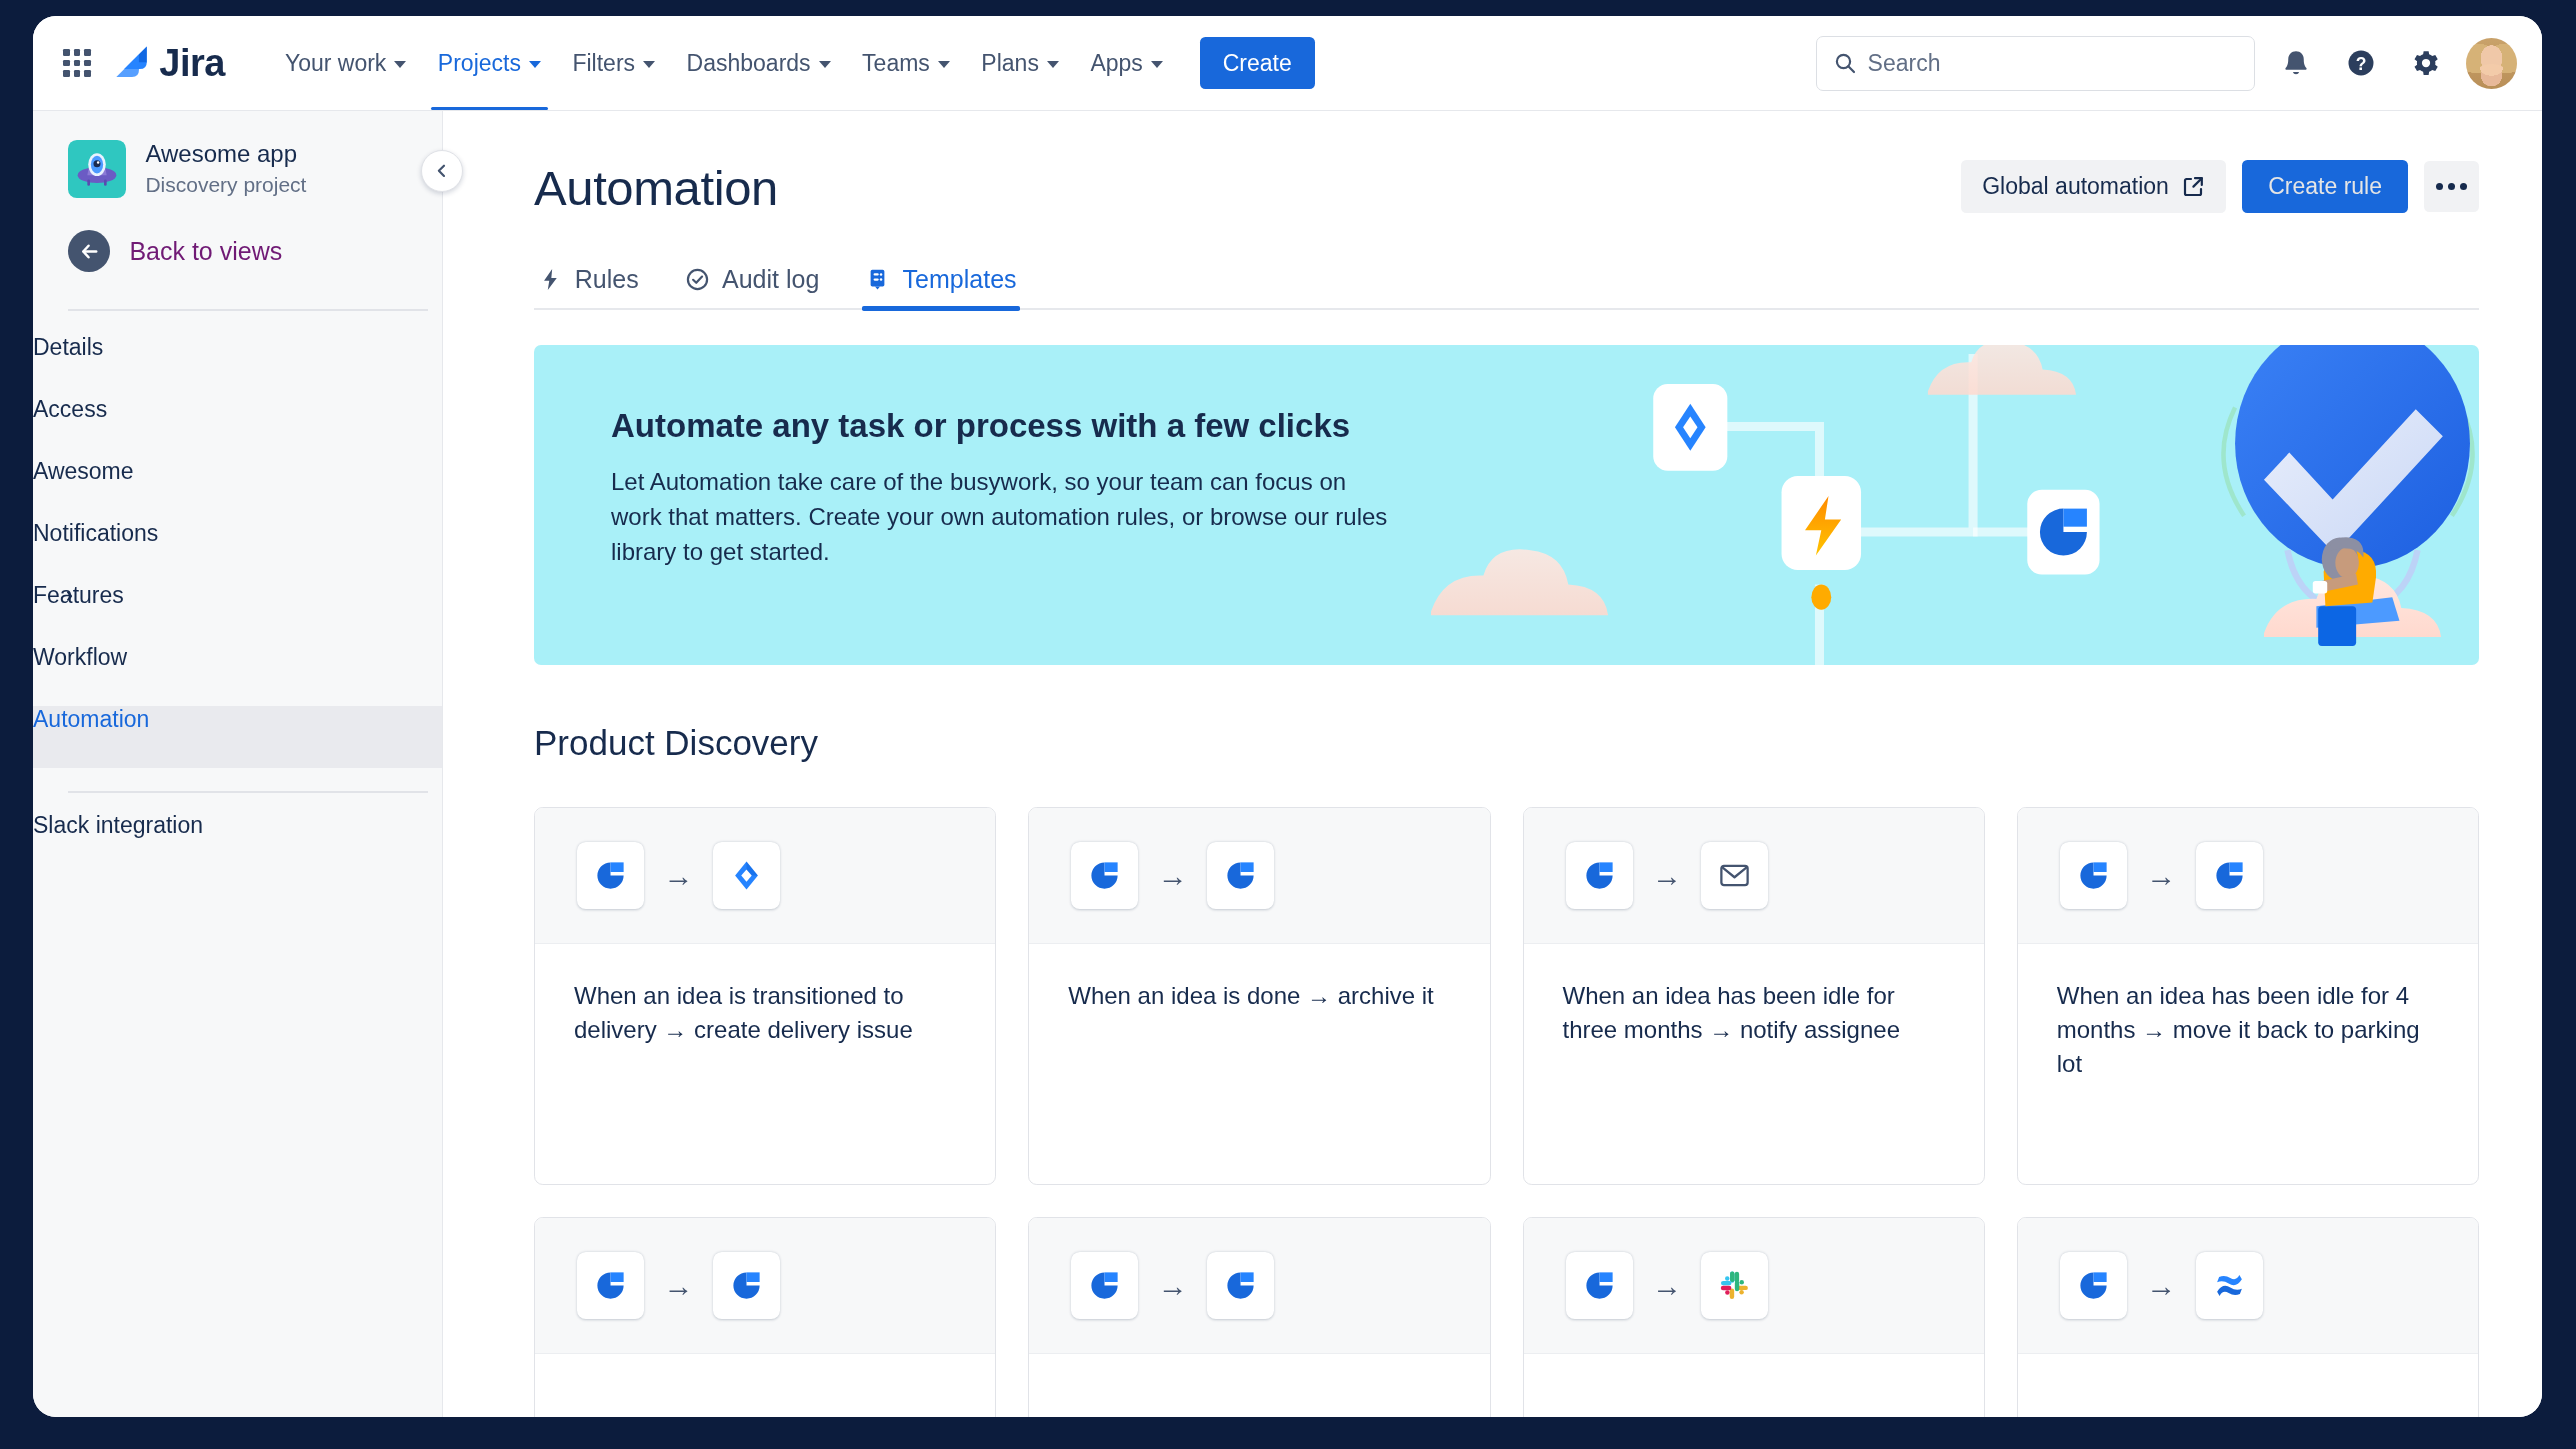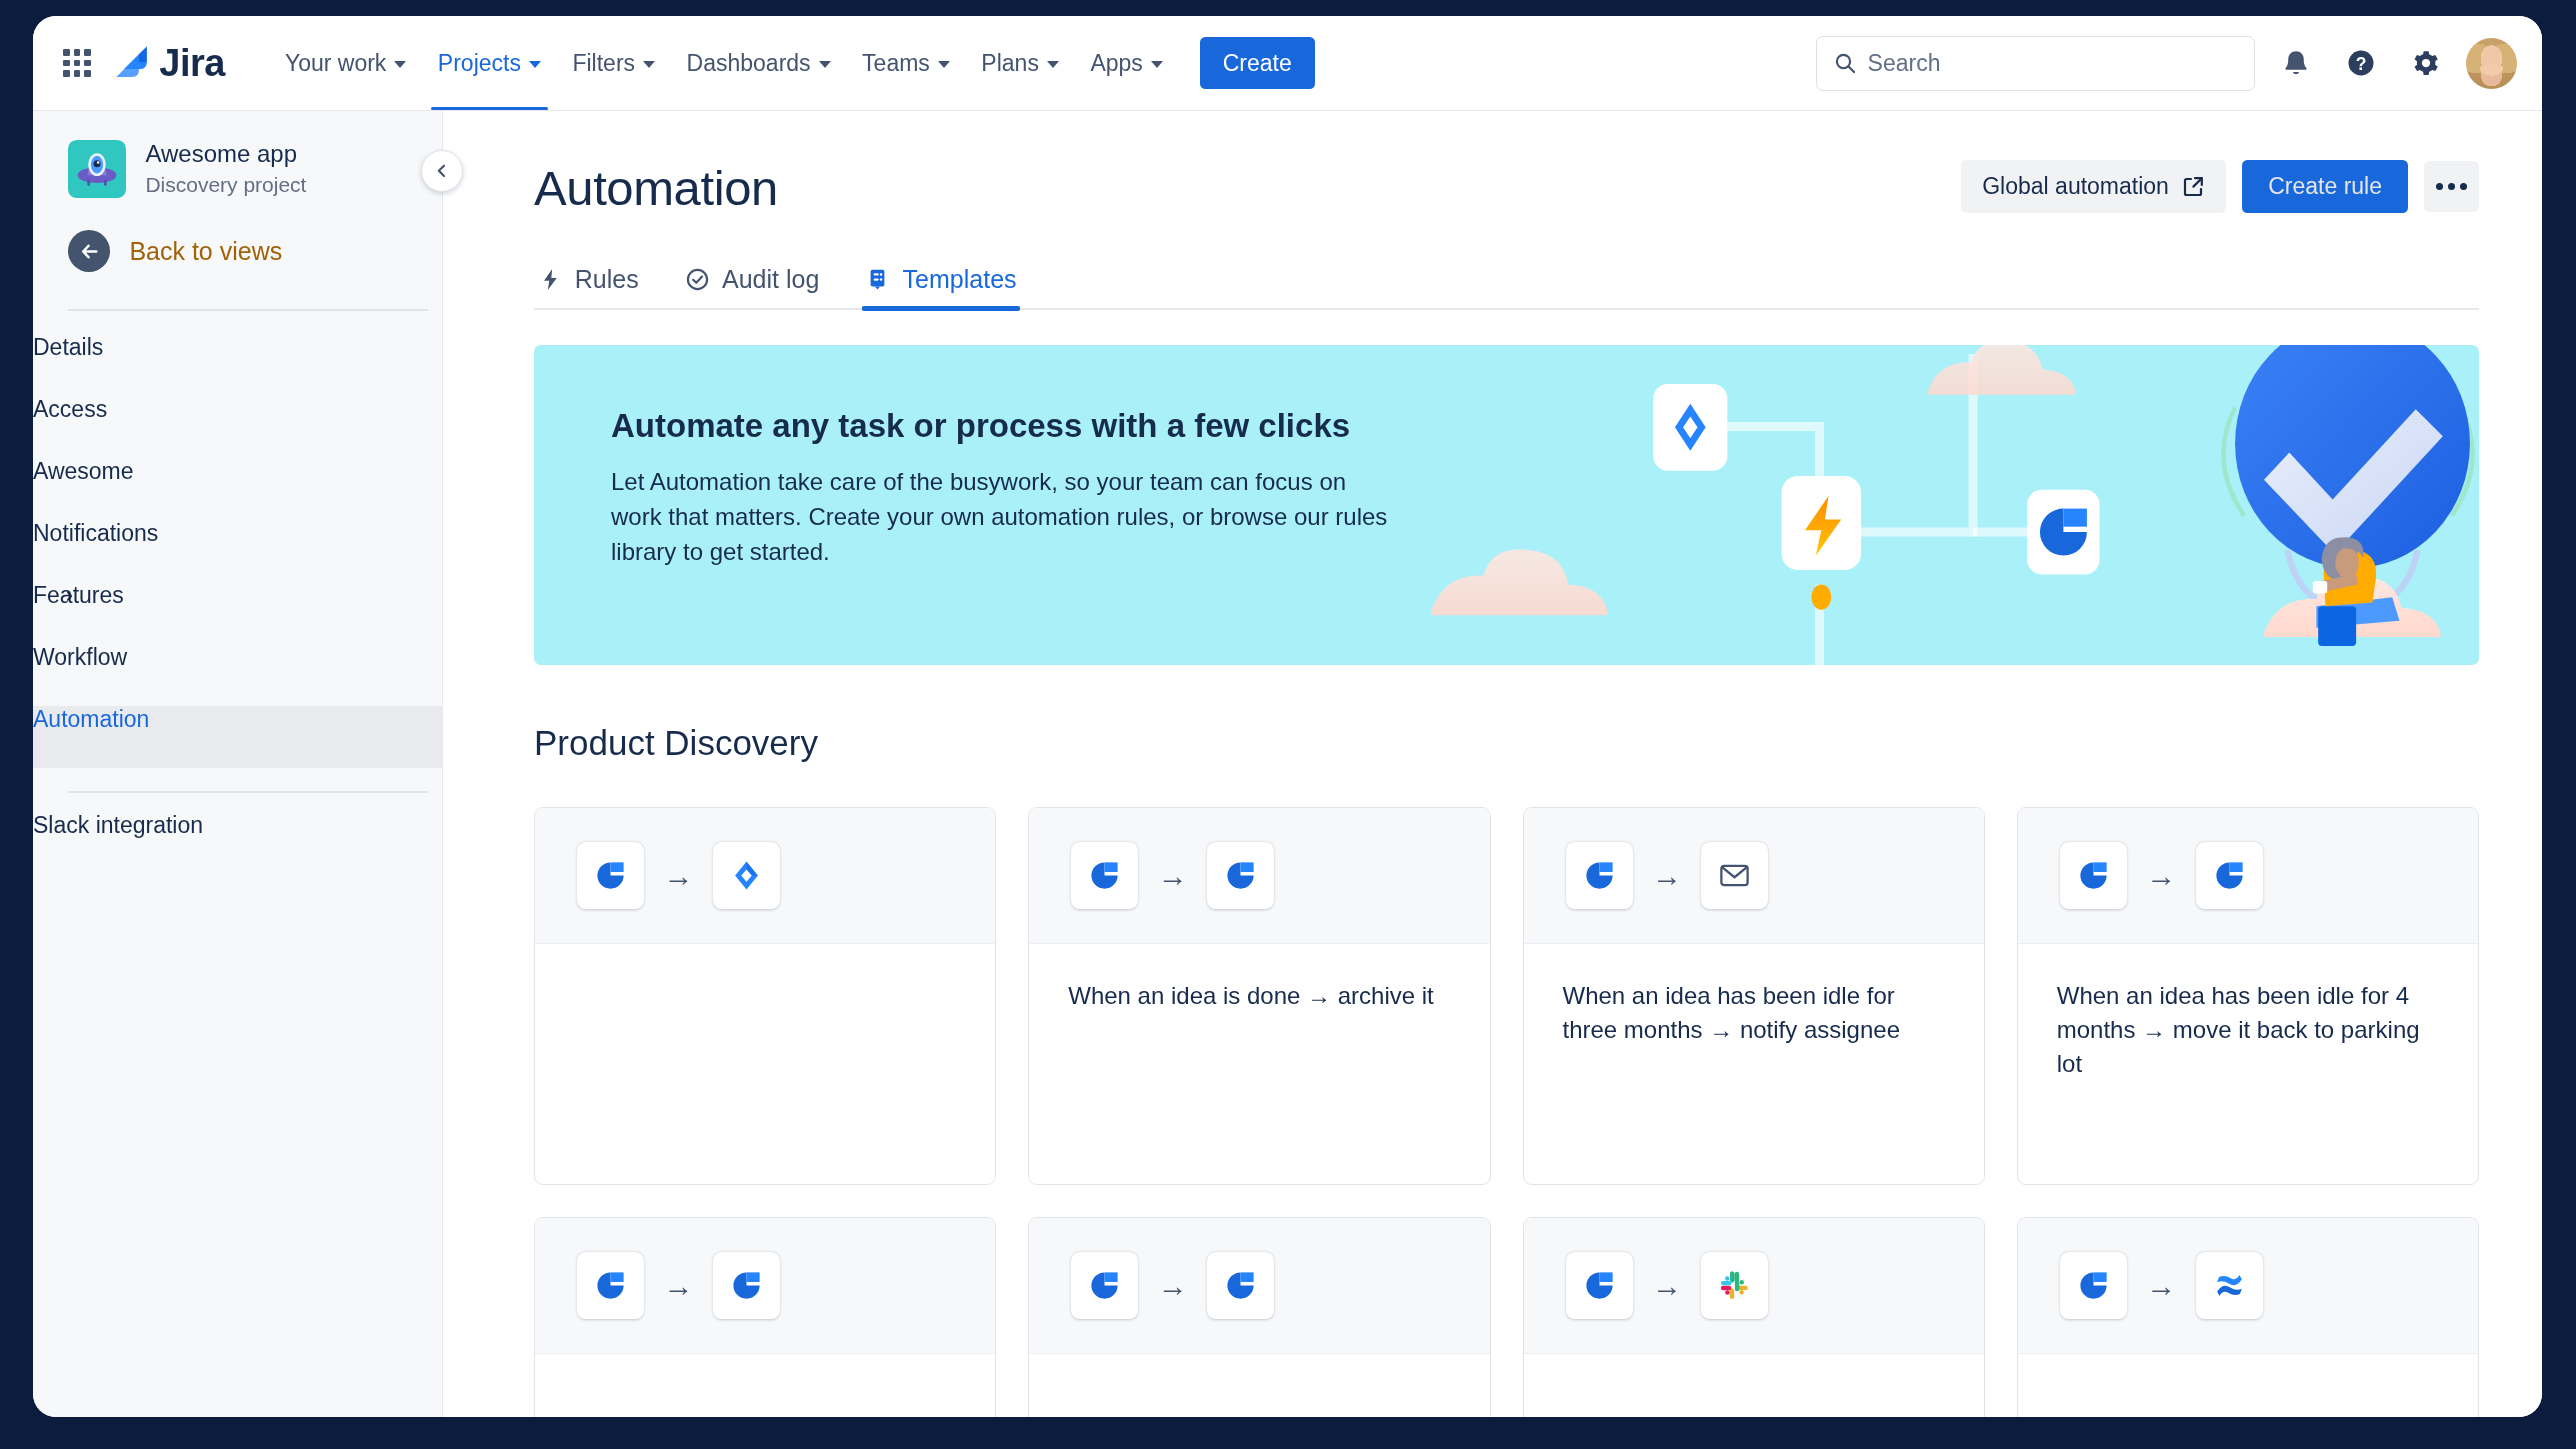--- a/index.html
+++ b/index.html
@@ -111,21 +111,21 @@
     background: #2fc7c0; position: relative; flex: 0 0 auto; overflow: hidden;
   }
   .proj-name { font-size: 24px; font-weight: 400; color: #172b4d; line-height: 1.25; }
   .proj-sub { font-size: 21px; color: #626f86; line-height: 1.3; margin-top: 1.8px; }
 
   .back-row { display: flex; align-items: center; gap: 19.4px; padding: 32px 0 0 35px; cursor: pointer; }
   .back-circle {
     width: 42px; height: 42px; border-radius: 50%; background: #44546f;
     display: flex; align-items: center; justify-content: center; flex: 0 0 auto;
   }
-  .back-label { font-size: 25px; color: #a16207; }
+  .back-label { font-size: 25px; color: #701a75; }
 
   .divider { height: 1.8px; background: #e1e3e8; margin: 37px 14px 0 35px; }
 
   .navlist { margin-top: 23px; }
   .navrow {
     height: 62px; display: flex; align-items: flex-start;
     font-size: 23px; color: #172b4d; cursor: pointer;
     position: relative;
   }
   .navrow.selected { background: #e9eaee; color: #1868db; }
@@ -553,20 +553,23 @@
             </span>
             <span class="arrow-g">→</span>
             <span class="chip">
               <svg width="35" height="35" viewBox="0 0 40 40">
                   <path d="M20 4 L33 20 L20 36 L7 20z" fill="#2684ff"></path>
                   <path d="M20 13 L26 20 L20 27 L14 20z" fill="#fff"></path>
                   <path d="M20 4 L33 20 L26 20 L20 13z" fill="#0052cc" opacity=".35"></path>
                 </svg>
             </span>
           </div>
+          <div class="card-body">
+            <div class="card-text">When an idea is transitioned to delivery → create delivery issue</div>
+          </div>
         </div>
 
         <div class="card">
           <div class="card-head">
             <span class="chip">
               <svg width="35" height="35" viewBox="0 0 40 40">
                   <path d="M20 5 a15 15 0 1 0 15 15 h-15z" fill="#1868db"></path>
                   <rect x="20" y="5" width="15" height="11" fill="#2684ff"></rect>
                 </svg>
             </span>

